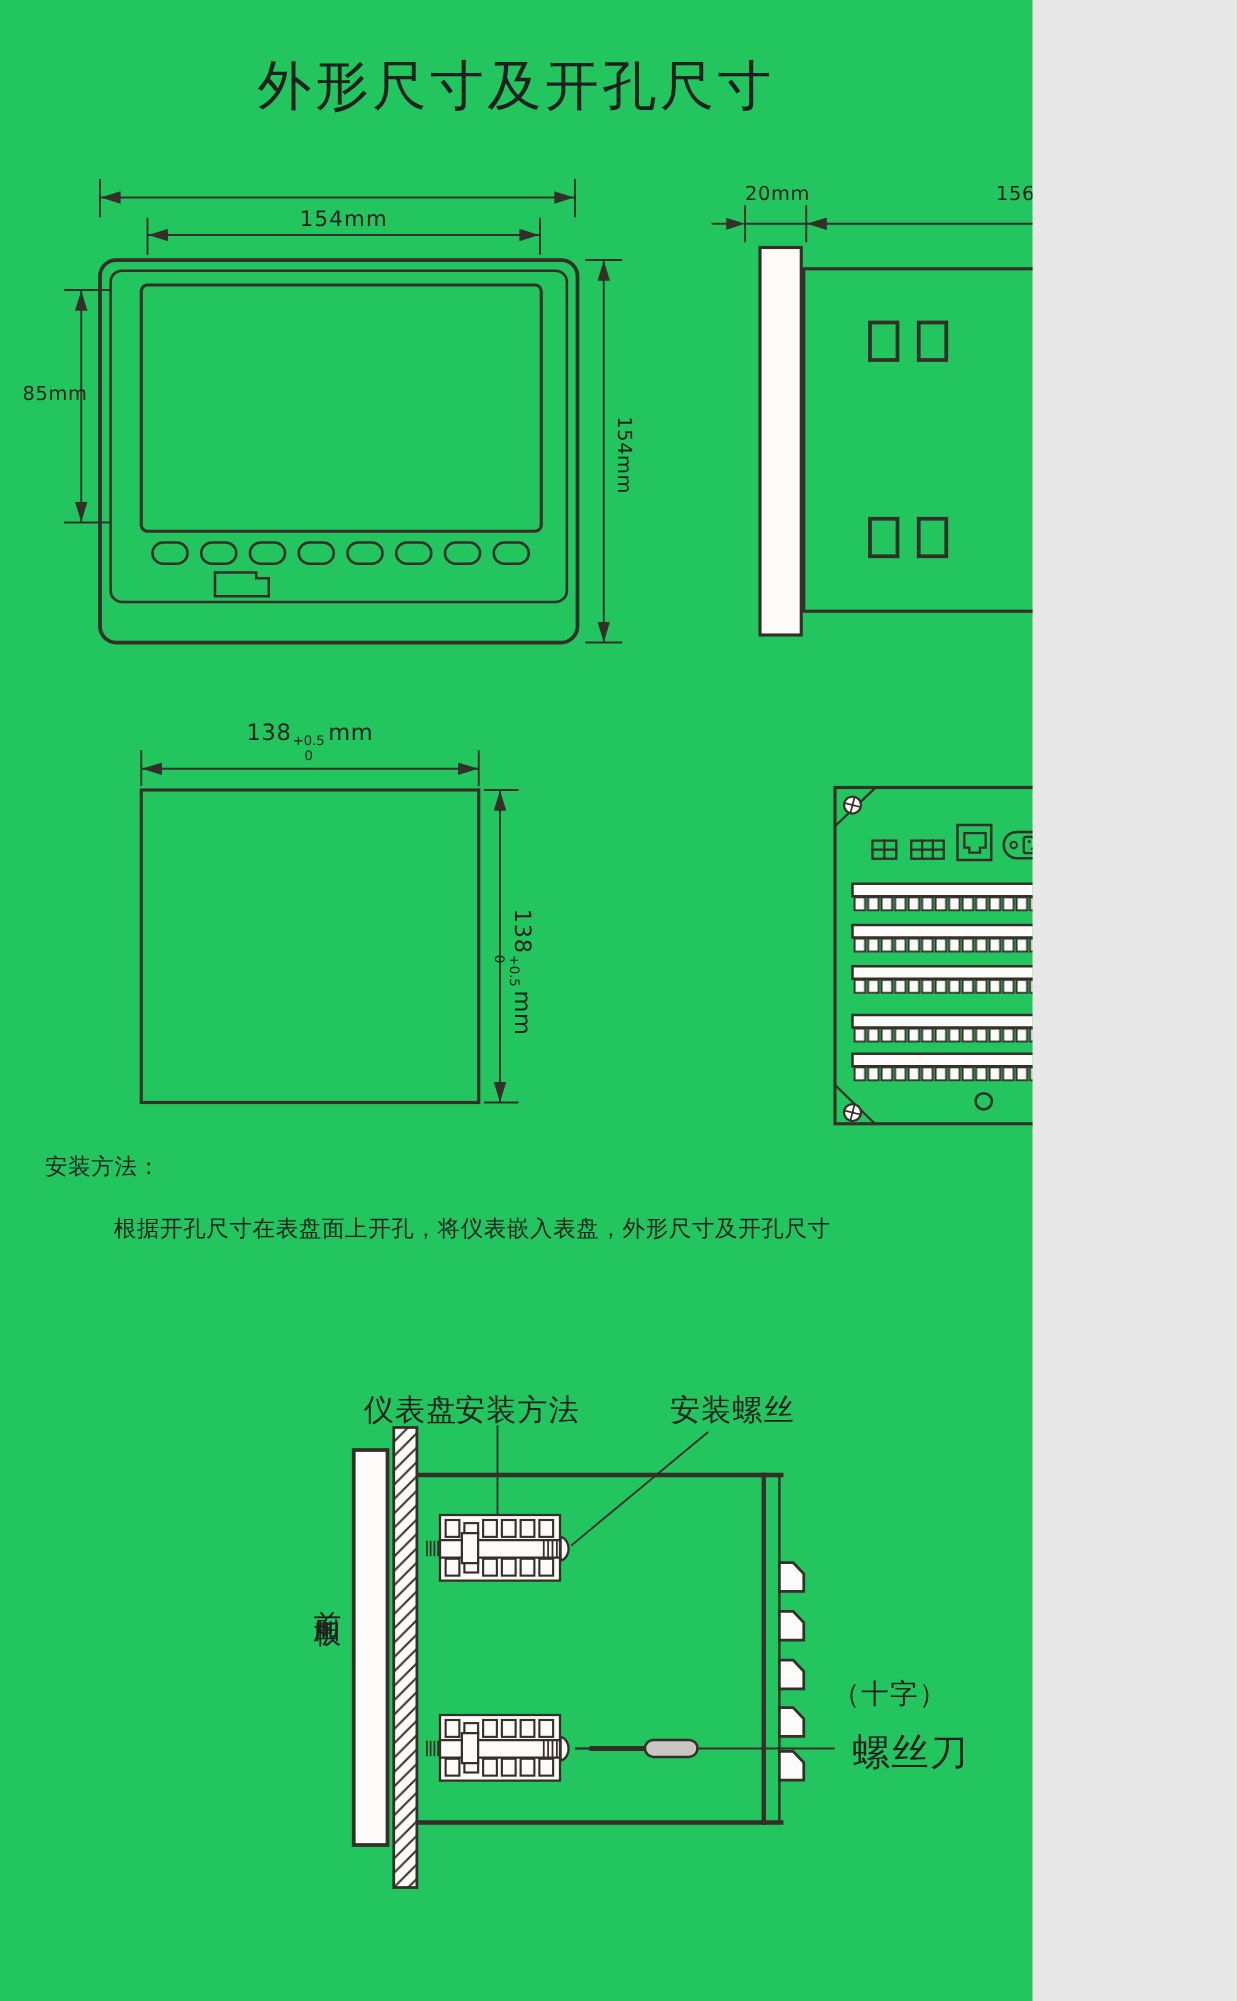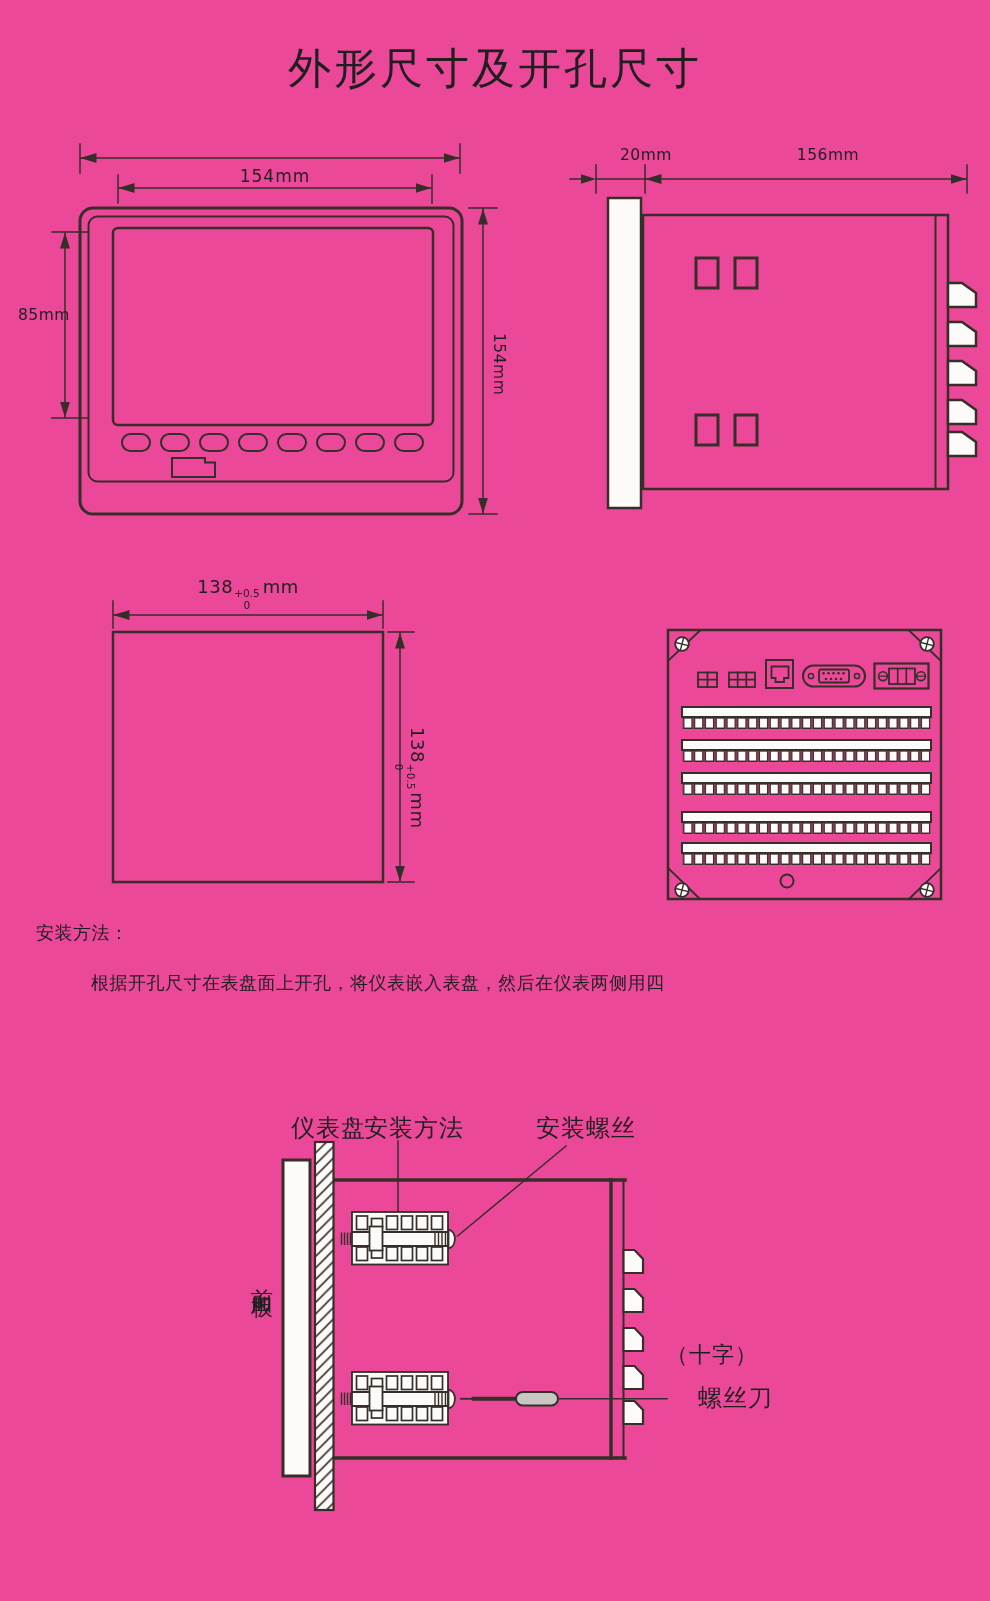--- a/index.html
+++ b/index.html
@@ -1,16 +1,16 @@
 <!DOCTYPE html>
 <html><head>
 <meta charset="utf-8">
 <style>
   html,body{margin:0;padding:0;background:#e8e8e8;}
-  #page{position:relative;width:990px;height:1601px;background:#ec4899;overflow:hidden;
+  #page{position:relative;width:826px;height:1601px;background:#22c55e;overflow:hidden;
         font-family:"Liberation Sans",sans-serif;color:#1f1f1f;}
   #art{position:absolute;left:0;top:0;}
   .txt{position:absolute;white-space:nowrap;color:#1f1f1f;}
   .title{left:0;right:0;top:40px;text-align:center;font-size:43px;letter-spacing:3px;
          font-family:"Liberation Sans",sans-serif;font-weight:500;}
   .dim{font-size:17px;letter-spacing:1px;text-align:center;font-family:"DejaVu Sans",sans-serif;}
   .dim-sm{font-size:15.5px;letter-spacing:0.5px;text-align:center;font-family:"DejaVu Sans",sans-serif;}
   .rot90{transform:rotate(90deg);transform-origin:0 0;}
   .tolwrap{font-size:18px;letter-spacing:0.5px;font-family:"DejaVu Sans",sans-serif;}
   .tol{display:inline-flex;flex-direction:column;font-size:10.5px;line-height:1.15;
@@ -224,37 +224,37 @@
     <line x1="558" y1="1398.8" x2="667" y2="1398.8" stroke-width="1.5"></line>
   </g>
 </svg>
 
   <div class="txt title">外形尺寸及开孔尺寸</div>
 
   <div class="txt dim" style="left:118px;top:166px;width:314px;">154mm</div>
   <div class="txt dim-sm" style="left:18px;top:306px;">85mm</div>
   <div class="txt dim-sm rot90" style="left:508px;top:333px;">154mm</div>
 
-  <div class="txt dim-sm" style="left:596px;top:146px;width:49px;margin-left:24px;">20mm</div>
+  <div class="txt dim-sm" style="left:596px;top:146px;width:49px;">20mm</div>
   <div class="txt dim-sm" style="left:645px;top:146px;width:322px;margin-left:22px;">156mm</div>
 
   <div class="txt tolwrap" style="left:113px;top:576px;width:270px;text-align:center;"><span>138</span><span class="tol">
         <i>+0.5</i>
         <i>0</i>
       </span><span>mm</span></div>
 
   <div class="txt tolwrap rot90" style="left:428px;top:727px;"><span>138</span><span class="tol">
         <i>+0.5</i>
         <i>0</i>
       </span><span>mm</span></div>
 
 
   <div class="txt para" style="left:36px;top:921px;">安装方法：</div>
-  <div class="txt para" style="left:91px;top:971px;">根据开孔尺寸在表盘面上开孔，将仪表嵌入表盘，然后在仪表两侧用四</div>
+  <div class="txt para" style="left:91px;top:971px;">根据开孔尺寸在表盘面上开孔，将仪表嵌入表盘，外形尺寸及开孔尺寸</div>
 
   <div class="txt diag-label" style="left:291px;top:1112px;">仪表盘</div>
   <div class="txt diag-label" style="left:364px;top:1112px;">安装方法</div>
   <div class="txt diag-label" style="left:536px;top:1112px;">安装螺丝</div>
   <div class="txt diag-label vert" style="left:247px;top:1271px;">前面板</div>
-  <div class="txt diag-label" style="left:698px;top:1382px;font-size:24px;">螺丝刀</div>
+  <div class="txt diag-label" style="left:682px;top:1382px;font-size:30px;">螺丝刀</div>
   <div class="txt diag-label" style="left:666px;top:1340px;font-size:22px;">（十字）</div>
 
 </div>
 
 </body></html>

